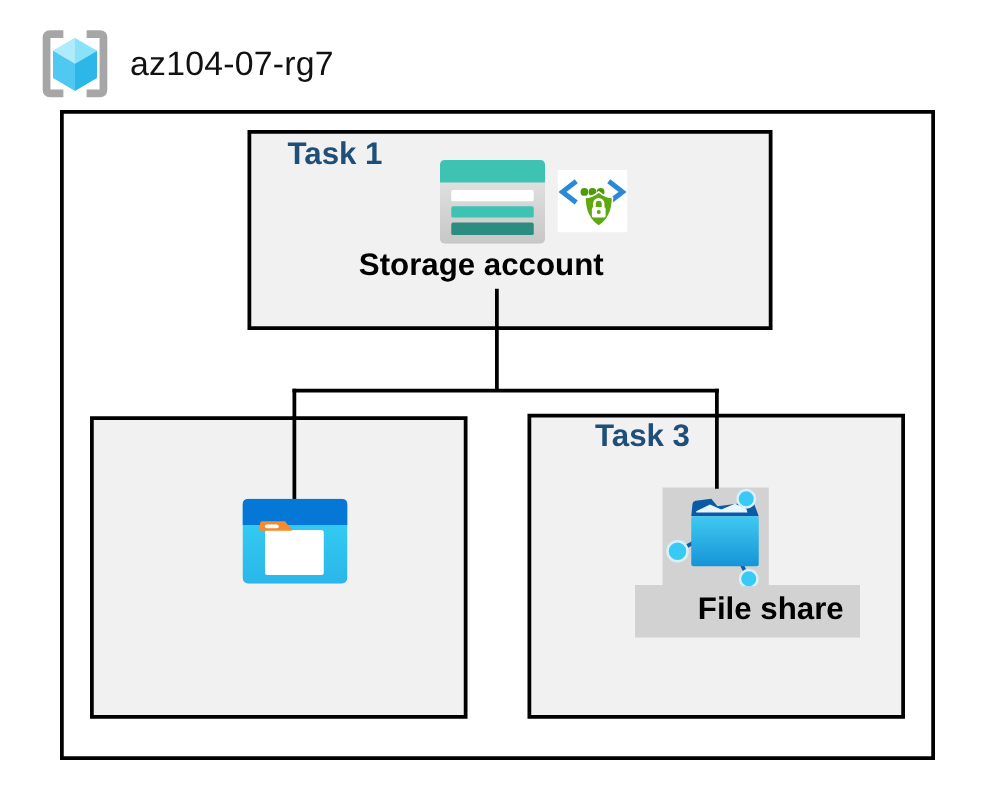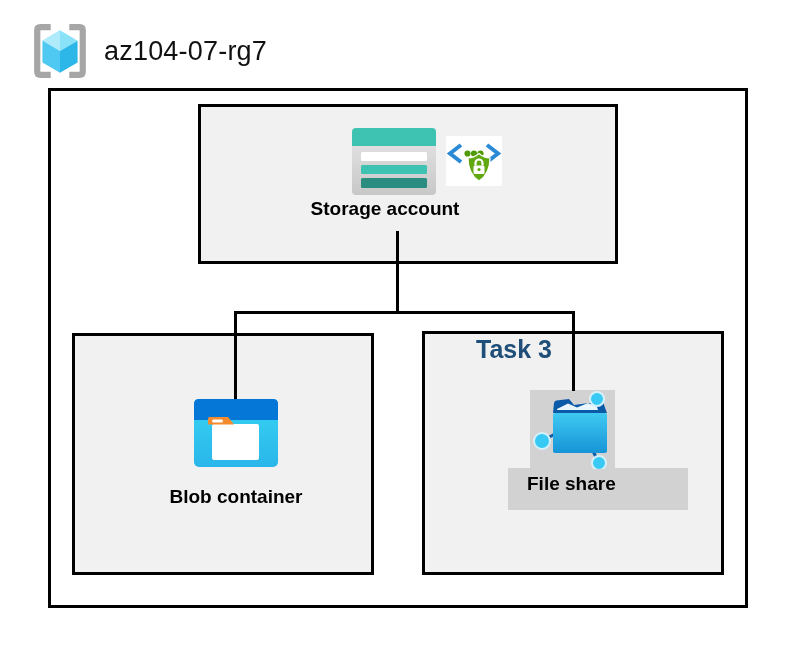--- a/index.html
+++ b/index.html
@@ -1,21 +1,21 @@
 <!DOCTYPE html>
 <html><head>
 <meta charset="utf-8">
 <style>
   html,body{margin:0;padding:0;background:#ffffff;}
   .stage{position:relative;width:788px;height:647px;background:#ffffff;
          font-family:"Liberation Sans",sans-serif;overflow:hidden;}
   .abs{position:absolute;}
   .title{font-size:27px;font-weight:400;color:#111111;letter-spacing:0.2px;}
   .task-label{font-size:25px;font-weight:700;color:#1F4E79;}
-  .caption{font-size:19px;font-weight:700;color:#000000;}
+  .caption{font-size:25px;font-weight:700;color:#000000;}
   .frame{box-sizing:border-box;border:3px solid #000000;background:#ffffff;}
   .task-box{box-sizing:border-box;border:3px solid #000000;background:#F1F1F1;}
   .line{background:#000000;}
   .gray-bg{background:#D2D2D2;}
   .center{text-align:center;}
 </style>
 </head>
 <body>
 
 <div class="stage">
@@ -26,20 +26,21 @@
     <polygon points="29,9 46,19 29,29 12,19" fill="#8AE2F9"></polygon>
     <polygon points="29,9 12,19 29,29" fill="#B0EBFB"></polygon>
     <polygon points="12,19 29,29 29,50 12,40" fill="#4FC9F1"></polygon>
     <polygon points="46,19 29,29 29,50 46,40" fill="#2CB7E8"></polygon>
   </svg>
   <div class="abs title" style="left:104px;top:36px;">az104-07-rg7</div>
 
   <div class="abs frame" style="left:48px;top:88px;width:700px;height:520px;"></div>
 
   <div class="abs task-box" style="left:198px;top:104px;width:420px;height:160px;"></div>
+  <div class="abs task-label" style="left:230px;top:109px;">Task 1</div>
 
   <svg class="abs" style="left:352px;top:128px;" width="84" height="67" viewBox="0 0 84 67">
     <defs>
       <linearGradient id="sg" x1="0" y1="0" x2="0" y2="1">
         <stop offset="0" stop-color="#E8E8E8"></stop>
           <stop offset="1" stop-color="#C7C7C7"></stop>
       </linearGradient>
     </defs>
     <rect x="0" y="0" width="84" height="67" rx="4" fill="url(#sg)"></rect>
     <path d="M0 4 Q0 0 4 0 H80 Q84 0 84 4 V18 H0 Z" fill="#3EC3B3"></path>
@@ -63,42 +64,41 @@
 
   <div class="abs caption center" style="left:285px;top:198px;width:200px;">Storage account</div>
 
   <div class="abs task-box" style="left:72px;top:333px;width:302px;height:242px;"></div>
 
   <div class="abs task-box" style="left:422px;top:331px;width:302px;height:244px;"></div>
   <div class="abs task-label" style="left:432px;top:335px;margin-left:44px;">Task 3</div>
 
   <div class="abs gray-bg" style="left:530px;top:390px;width:85px;height:79px;"></div>
   <div class="abs gray-bg" style="left:508px;top:468px;width:180px;height:42px;">
-    <div class="caption" style="padding:5px 0 0 19px;">File share</div>
+    <div class="caption" style="padding:5px 13px 0 19px;text-align:right;">File share</div>
   </div>
 
   <div class="abs line" style="left:396px;top:231px;width:3px;height:81px;"></div>
   <div class="abs line" style="left:234px;top:311px;width:341px;height:3px;"></div>
   <div class="abs line" style="left:234px;top:311px;width:3px;height:89px;"></div>
   <div class="abs line" style="left:572px;top:311px;width:3px;height:80px;"></div>
 
   <svg class="abs" style="left:194px;top:399px;" width="84" height="68" viewBox="0 0 84 68">
     <defs>
       <linearGradient id="bg1" x1="0" y1="0" x2="0" y2="1">
         <stop offset="0" stop-color="#37D3F3"></stop>
           <stop offset="1" stop-color="#2AB6EA"></stop>
       </linearGradient>
     </defs>
     <rect x="0" y="0" width="84" height="68" rx="5" fill="url(#bg1)"></rect>
     <path d="M0 5 Q0 0 5 0 H79 Q84 0 84 5 V21 H0 Z" fill="#0578D7"></path>
     <rect x="18" y="25" width="47" height="36" rx="2" fill="#FFFFFF"></rect>
     <path d="M16 18 H34 L40 25.5 H14 V20 Q14 18 16 18 Z" fill="#F68A2E"></path>
     <rect x="18" y="20.5" width="11" height="3" rx="1.5" fill="#FFFFFF"></rect>
   </svg>
-  <div class="abs caption center" style="left:136px;top:486px;width:200px;">Blob container</div>
 
   <svg class="abs" style="left:530px;top:389px;" width="85" height="80" viewBox="0 0 85 80">
     <defs>
       <linearGradient id="fsg" x1="0" y1="0" x2="0" y2="1">
         <stop offset="0" stop-color="#3FC9F1"></stop>
           <stop offset="1" stop-color="#1694D7"></stop>
       </linearGradient>
     </defs>
     <path d="M63 22 L67 10" stroke="#0C5CA6" stroke-width="3" fill="none"></path>
     <path d="M12 52 L25 45" stroke="#0C5CA6" stroke-width="3" fill="none"></path>

